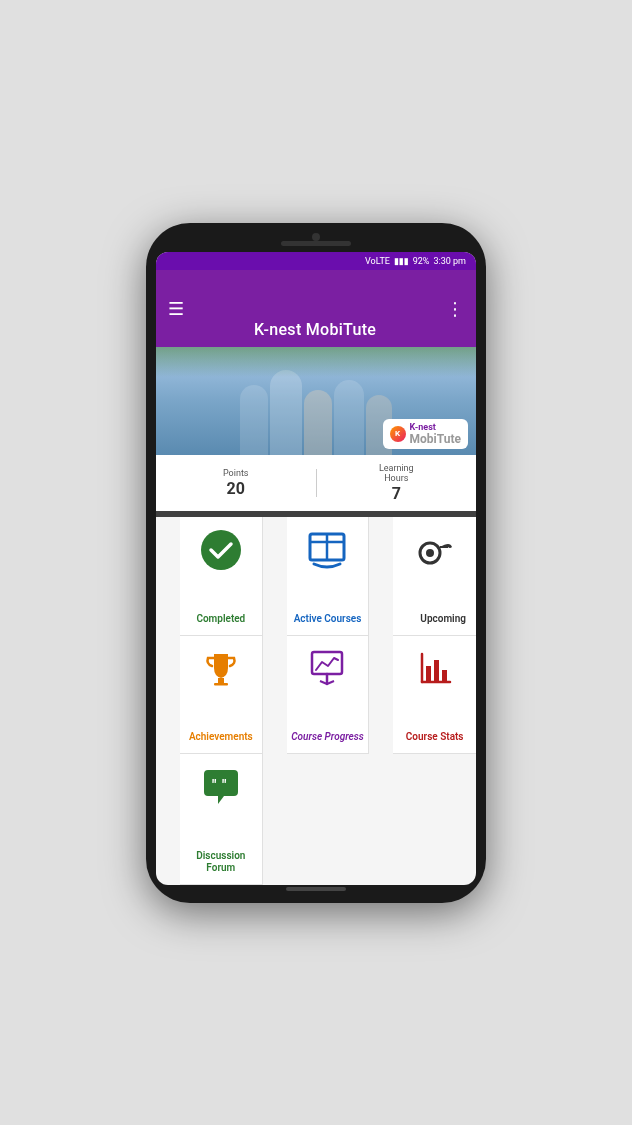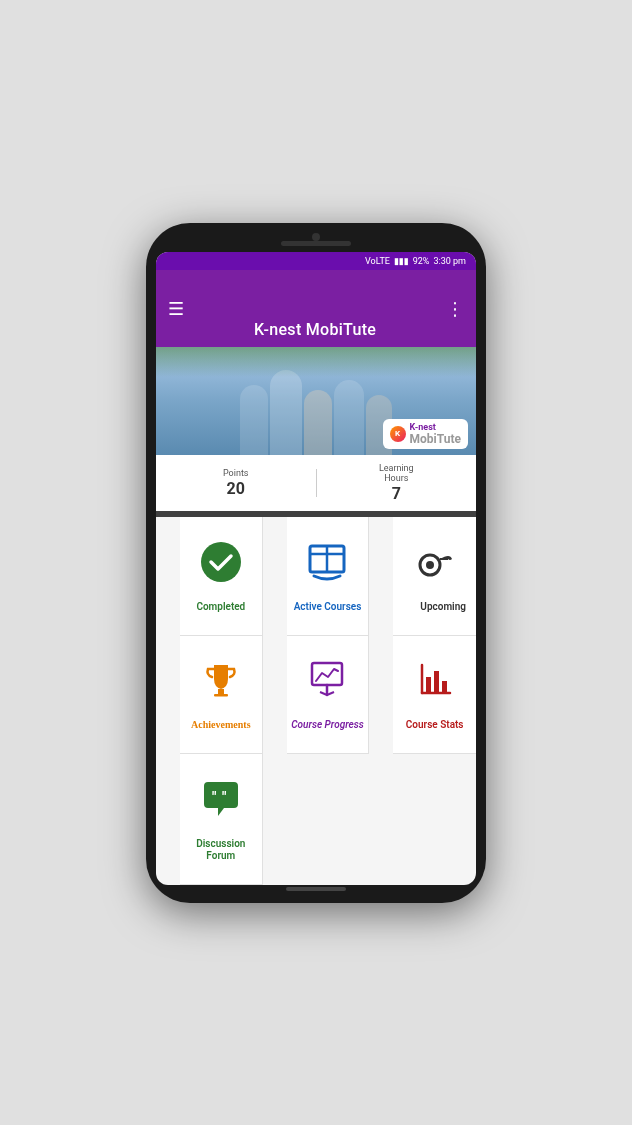--- a/index.html
+++ b/index.html
@@ -178,21 +178,21 @@
       display: grid;
       grid-template-columns: repeat(3, 1fr);
       flex: 1;
       overflow: hidden;
     }
 
     .grid-item {
       display: flex;
       flex-direction: column;
       align-items: center;
-      justify-content: center;
+      justify-content: space-between;
       padding: 10px 4px;
       border-right: 1px solid #e0e0e0;
       border-bottom: 1px solid #e0e0e0;
       background: white;
       cursor: pointer;
       gap: 16px;
       margin-left: 24px;
     }
 
     .grid-item:nth-child(3n) {
@@ -214,21 +214,21 @@
       justify-content: center;
     }
 
     
     svg { overflow: visible; }
 
     
     .color-completed { color: #2e7d32; }
     .color-active { color: #1565c0; }
     .color-upcoming { color: #333; padding-left: 17px; }
-    .color-achievements { color: #e67e00; font-family: Liberation Serif, serif; }
+    .color-achievements { color: #e67e00; }
     .color-progress { color: #7b1fa2; font-style: italic; }
     .color-stats { color: #b71c1c; }
     .color-notice { color: #795548; }
     .color-references { color: #1565c0; }
     .color-forum { color: #2e7d32; }
   </style>
 </head>
 <body>
 
 <div class="phone-outer">

